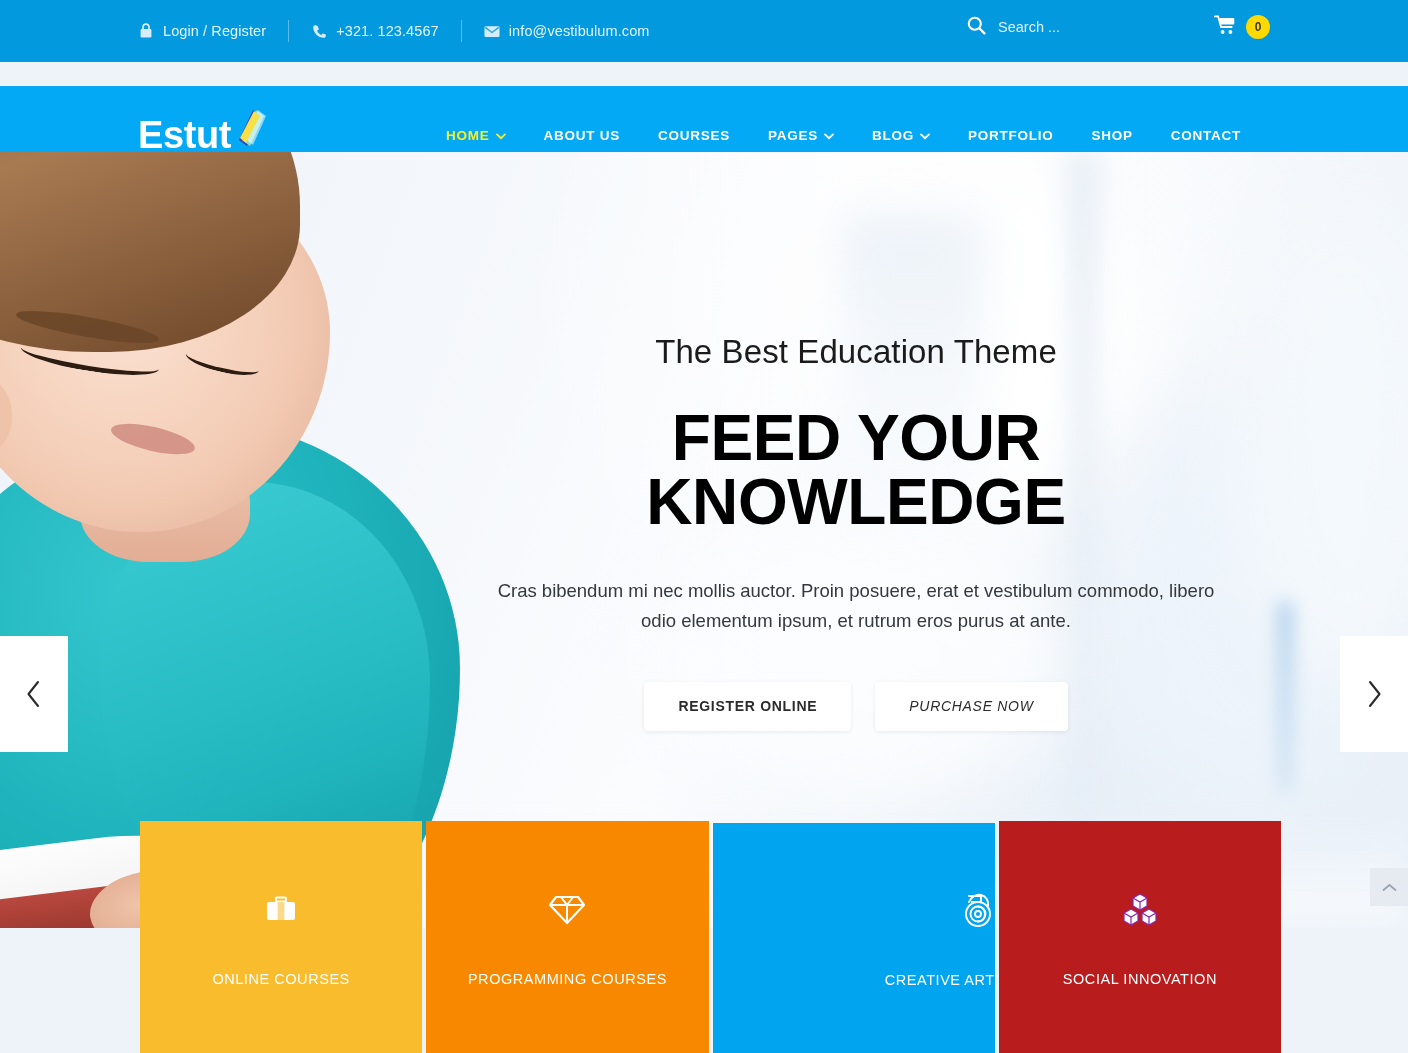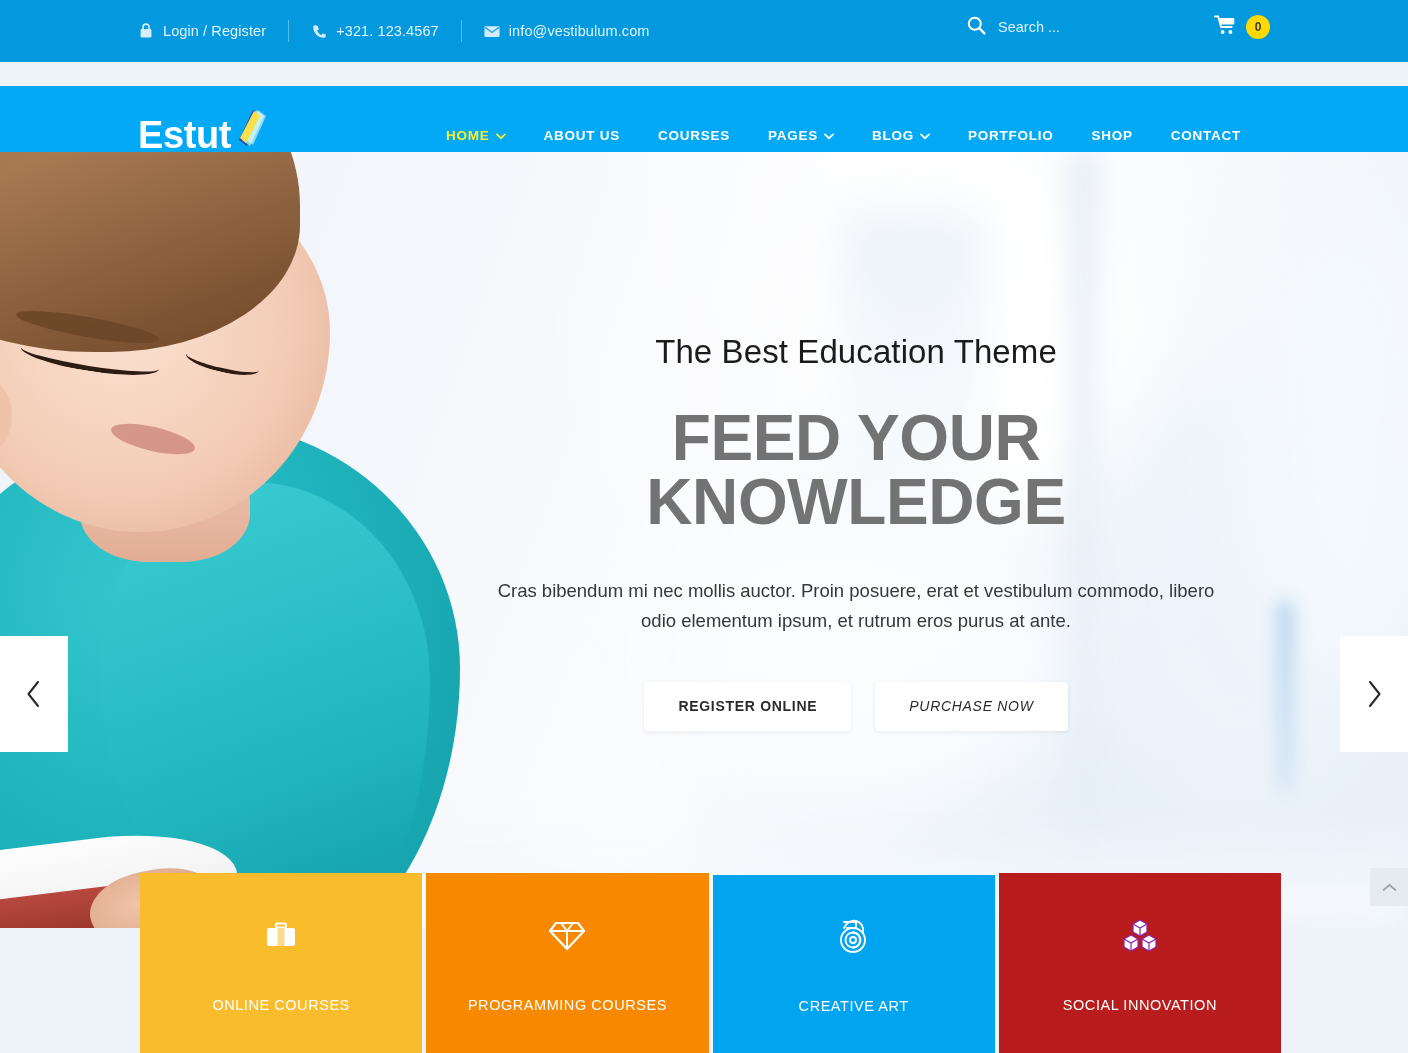--- a/index.html
+++ b/index.html
@@ -169,21 +169,21 @@
 
   
   .hero-content {
     position:absolute; right:188px; top:180px; width:728px; text-align:center;
   }
   .hero-sub {
     color:#1b1b1b; font-size:33px; font-weight:normal; line-height:1.2; letter-spacing:.1px;
   }
   .hero-title {
     margin-top:34px;
-    color:#737373; font-size:64px; font-weight:bold; letter-spacing:-.4px; line-height:1;
+    color:#000000; font-size:64px; font-weight:bold; letter-spacing:-.4px; line-height:1;
   }
   .hero-desc {
     margin-top:42px; color:#35383c; font-size:18.5px; line-height:1.62;
   }
   .hero-btns { margin-top:46px; display:flex; justify-content:center; gap:24px;align-items:center; }
   .btn {
     background:#ffffff; border:none; border-radius:4px;
     padding:0 34px; height:49px; min-width:178px;
     color:#2b2b2b; font-family:"Liberation Sans", sans-serif;
     font-size:14px; letter-spacing:.7px; cursor:pointer;
@@ -207,26 +207,26 @@
     position:absolute; right:0px; top:716px; width:38px; height:38px;
     background:#e6eaf1; display:flex; align-items:center; justify-content:center; cursor:pointer;
   }
 
   
   .cards {
     position:absolute; left:140px; top:823px; width:1141px; height:230px;
     display:flex; align-items:flex-end;
   }
   .card {
-    flex:1 1 0; height:180px; margin-right:4px;
+    flex:1 1 0; height:232px; margin-right:4px;
     display:flex; flex-direction:column; align-items:center; justify-content:center;
     cursor:pointer; position:relative;
   }
   .card:last-child { margin-right:0; }
-  .card.raised { height:178px; margin-top:0; }
+  .card.raised { height:230px; margin-top:0;align-items:flex-end; }
   .card-icon { height:46px; display:flex; align-items:center; justify-content:center; }
   .card-icon svg { display:block; }
   .card-label {
     margin-top:38px; color:#ffffff; font-size:14.5px; letter-spacing:.55px; text-align:center;
   }
 </style>
 </head>
 <body>
 
 <div class="page">

